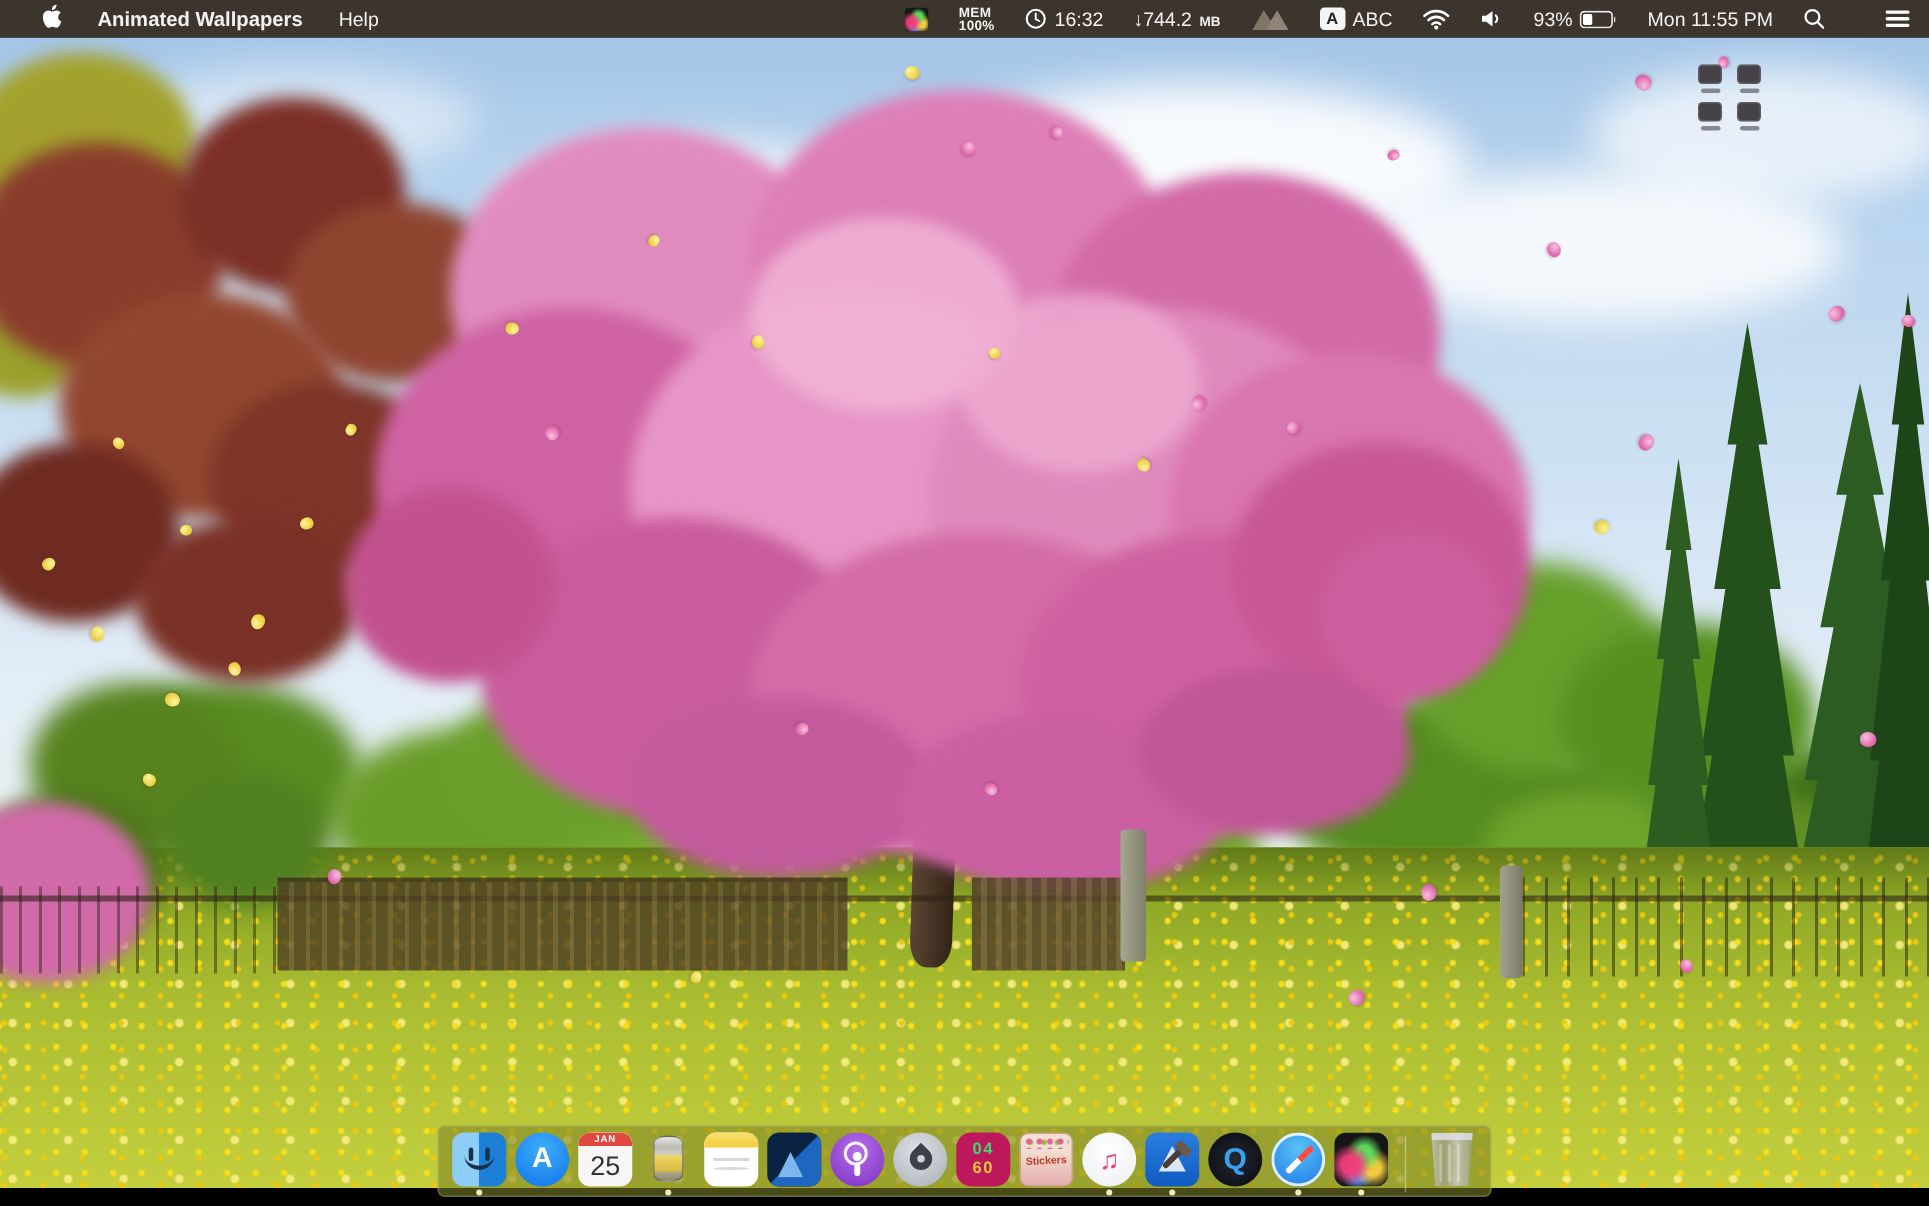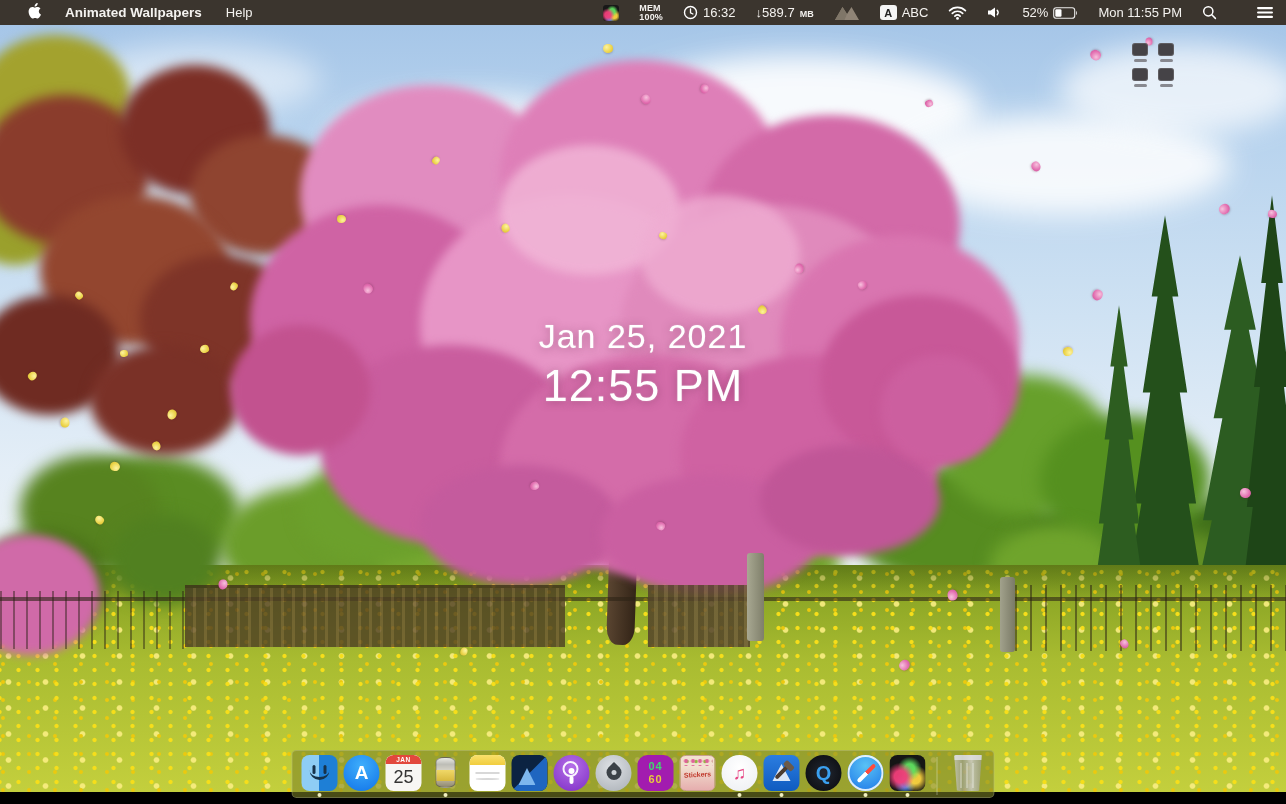--- a/index.html
+++ b/index.html
@@ -150,21 +150,21 @@
   .ic-podcasts .pc-dot { left:15px; top:13px; width:6px; height:6px; background:#fff; border-radius:50%; }
   .ic-podcasts .pc-stem { left:16px; top:21px; width:4px; height:8px; background:#fff;
     border-radius:2px; }
 
   .ic-rocket { background:radial-gradient(circle at 45% 35%,#dfe2e6,#a8aeb4); border-radius:50%; }
   .ic-rocket .rk { left:11px; top:10px; width:15px; height:15px; background:#3c4248;
     border-radius:50% 50% 50% 0; transform:rotate(135deg); }
   .ic-rocket .rk-w { left:16px; top:15px; width:5px; height:5px; background:#cfd4d8;
     border-radius:50%; }
 
-  .ic-watch-clock { background:#a21caf; border-radius:10px; }
+  .ic-watch-clock { background:#be185d; border-radius:10px; }
   .ic-watch-clock .wt { position:static; display:block; text-align:center; font-size:11px;
     font-weight:bold; line-height:13px; letter-spacing:1px; }
   .ic-watch-clock .wt.g { color:#3fd96e; margin-top:5px; }
   .ic-watch-clock .wt.y { color:#e8c93e; }
 
   .ic-stickers { background:linear-gradient(180deg,#f2e0d0 0 30%,#e6aeae); border:1px solid #c9a090;
     border-radius:6px; }
   .ic-stickers::before { content:""; position:absolute; left:2px; right:2px; top:2px; height:8px;
     background:
       radial-gradient(circle,#e0629a 1.6px,transparent 2.4px),
@@ -238,21 +238,21 @@
       <span class="mb-group">
         <span>
             <svg width="15" height="15" viewBox="0 0 15 15">
               <circle cx="7.5" cy="7.5" r="6" fill="none" stroke="#fff" stroke-width="1.4"></circle>
               <path d="M7.5 4v3.8l2.4 1.2" stroke="#fff" stroke-width="1.3" fill="none" stroke-linecap="round"></path>
             </svg>
           </span>
         <span>16:32</span>
       </span>
       <span class="mb-group">
-        <span>↓589.7</span>
+        <span>↓744.2</span>
           <span class="dl-unit">MB</span>
       </span>
       <span>
         <svg width="26" height="15" viewBox="0 0 26 15">
             <path d="M1 15 L8.5 2 L13 9 L17.5 2 L25 15 Z" fill="#93897a" opacity="0.95"></path>
             <path d="M8.5 2 L13 9 L10.5 15 L1 15 Z" fill="#7e7567" opacity="0.95"></path>
           </svg>
       </span>
       <span class="mb-group">
         <span class="abox">A</span>
@@ -268,21 +268,21 @@
             <circle cx="9.5" cy="12.4" r="1.4" fill="#fff"></circle>
           </svg>
       </span>
       <span>
         <svg width="15" height="13" viewBox="0 0 15 13">
             <path d="M1 4.5v4h2.8L8 11.6V1.4L3.8 4.5Z" fill="#fff"></path>
             <path d="M10.2 4.2a3.6 3.6 0 0 1 0 4.6" stroke="#fff" stroke-width="1.4" fill="none" stroke-linecap="round"></path>
           </svg>
       </span>
       <span class="mb-group">
-        <span>52%</span>
+        <span>93%</span>
         <span>
             <svg width="25" height="12" viewBox="0 0 25 12">
               <rect x="0.7" y="0.7" width="21" height="10.6" rx="2.6" fill="none" stroke="#fff" stroke-width="1.1" opacity=".9"></rect>
               <rect x="2.3" y="2.3" width="6.2" height="7.4" rx="1.2" fill="#fff"></rect>
               <path d="M23 4v4c1.3-.3 1.3-3.7 0-4Z" fill="#fff" opacity=".8"></path>
             </svg>
           </span>
       </span>
       <span>Mon 11:55 PM</span>
       <span>
@@ -440,24 +440,20 @@
       <div class="cell">
           <div class="sq"></div>
           <div class="bar"></div>
         </div>
       <div class="cell">
           <div class="sq"></div>
           <div class="bar"></div>
         </div>
     </div>
 
-    <div class="overlay">
-      <div class="ov-date">Jan 25, 2021</div>
-      <div class="ov-time">12:55 PM</div>
-    </div>
   </div>
 
   <div class="letterbox"></div>
 
   <div class="dock" id="dock">
       <div class="dock-item" title="Finder">
         <div class="ic ic-finder">
           <i class="fe l"></i>
           <i class="fe r"></i>
           <i class="fsm"></i>

